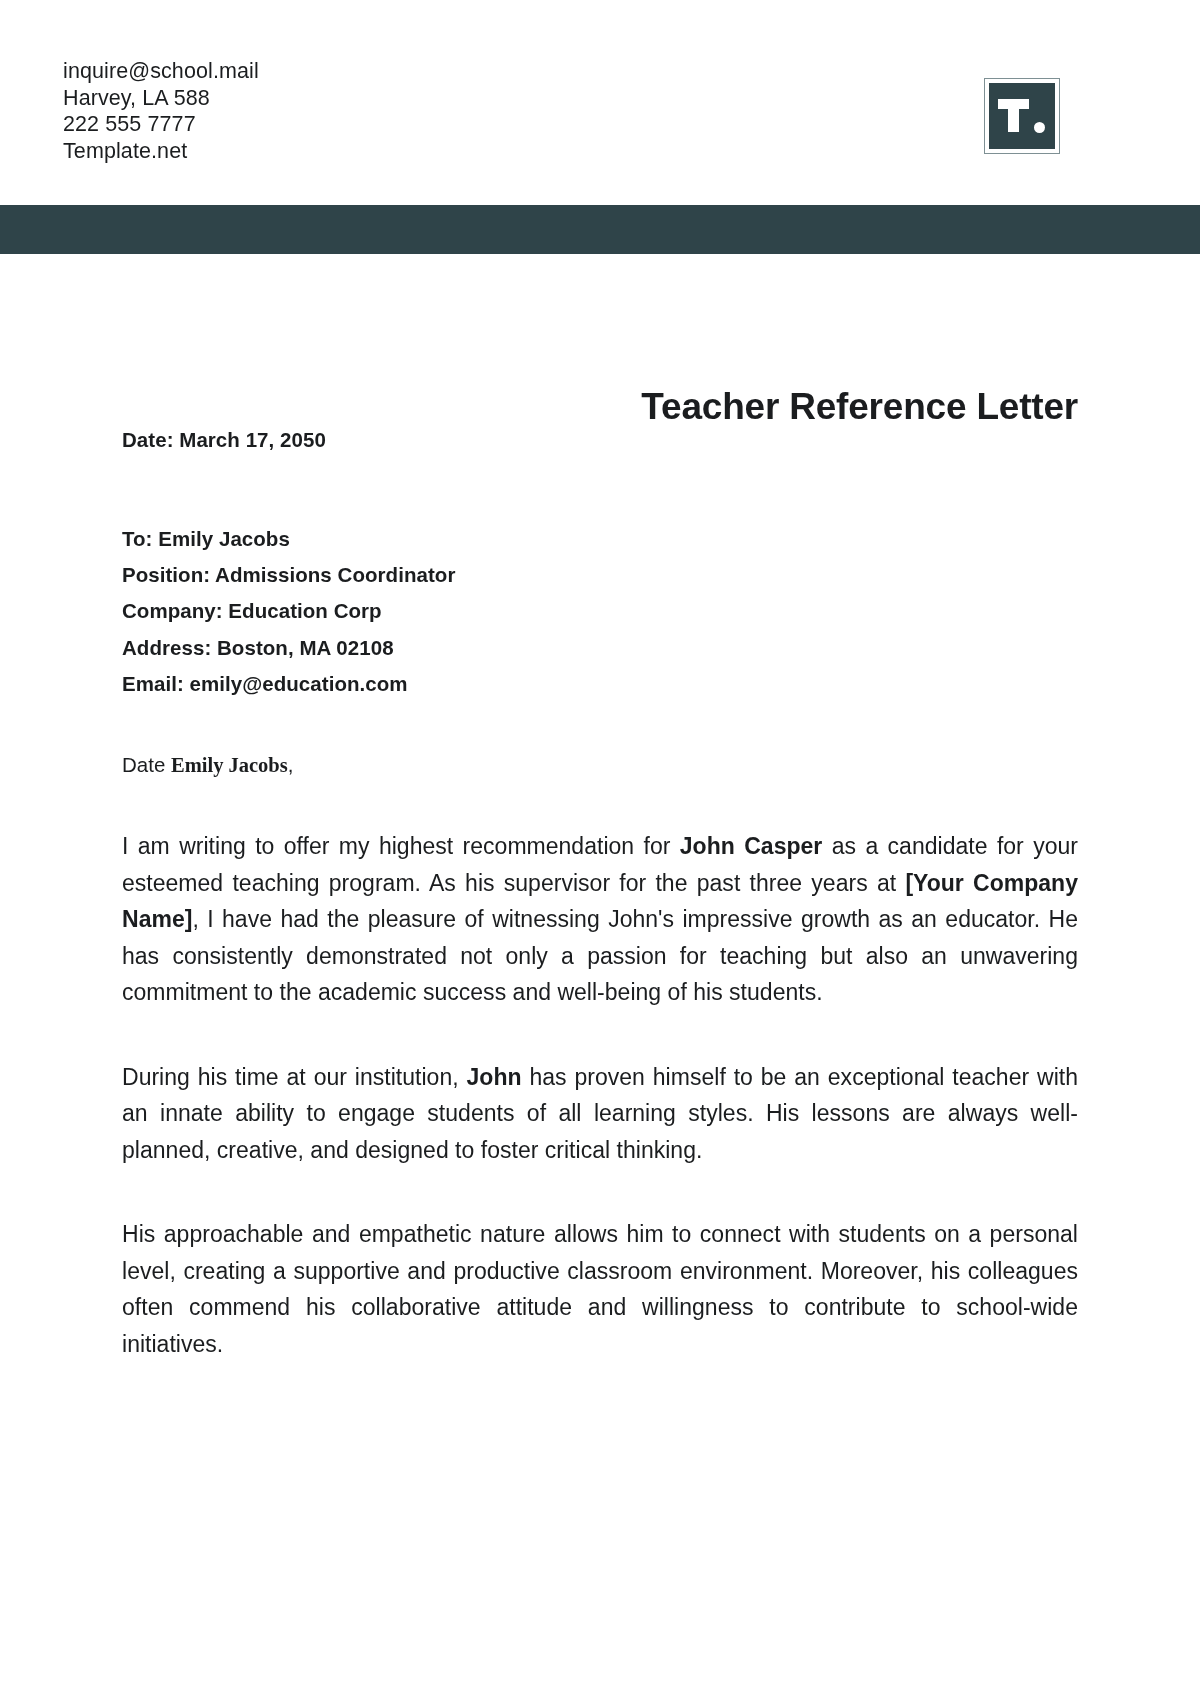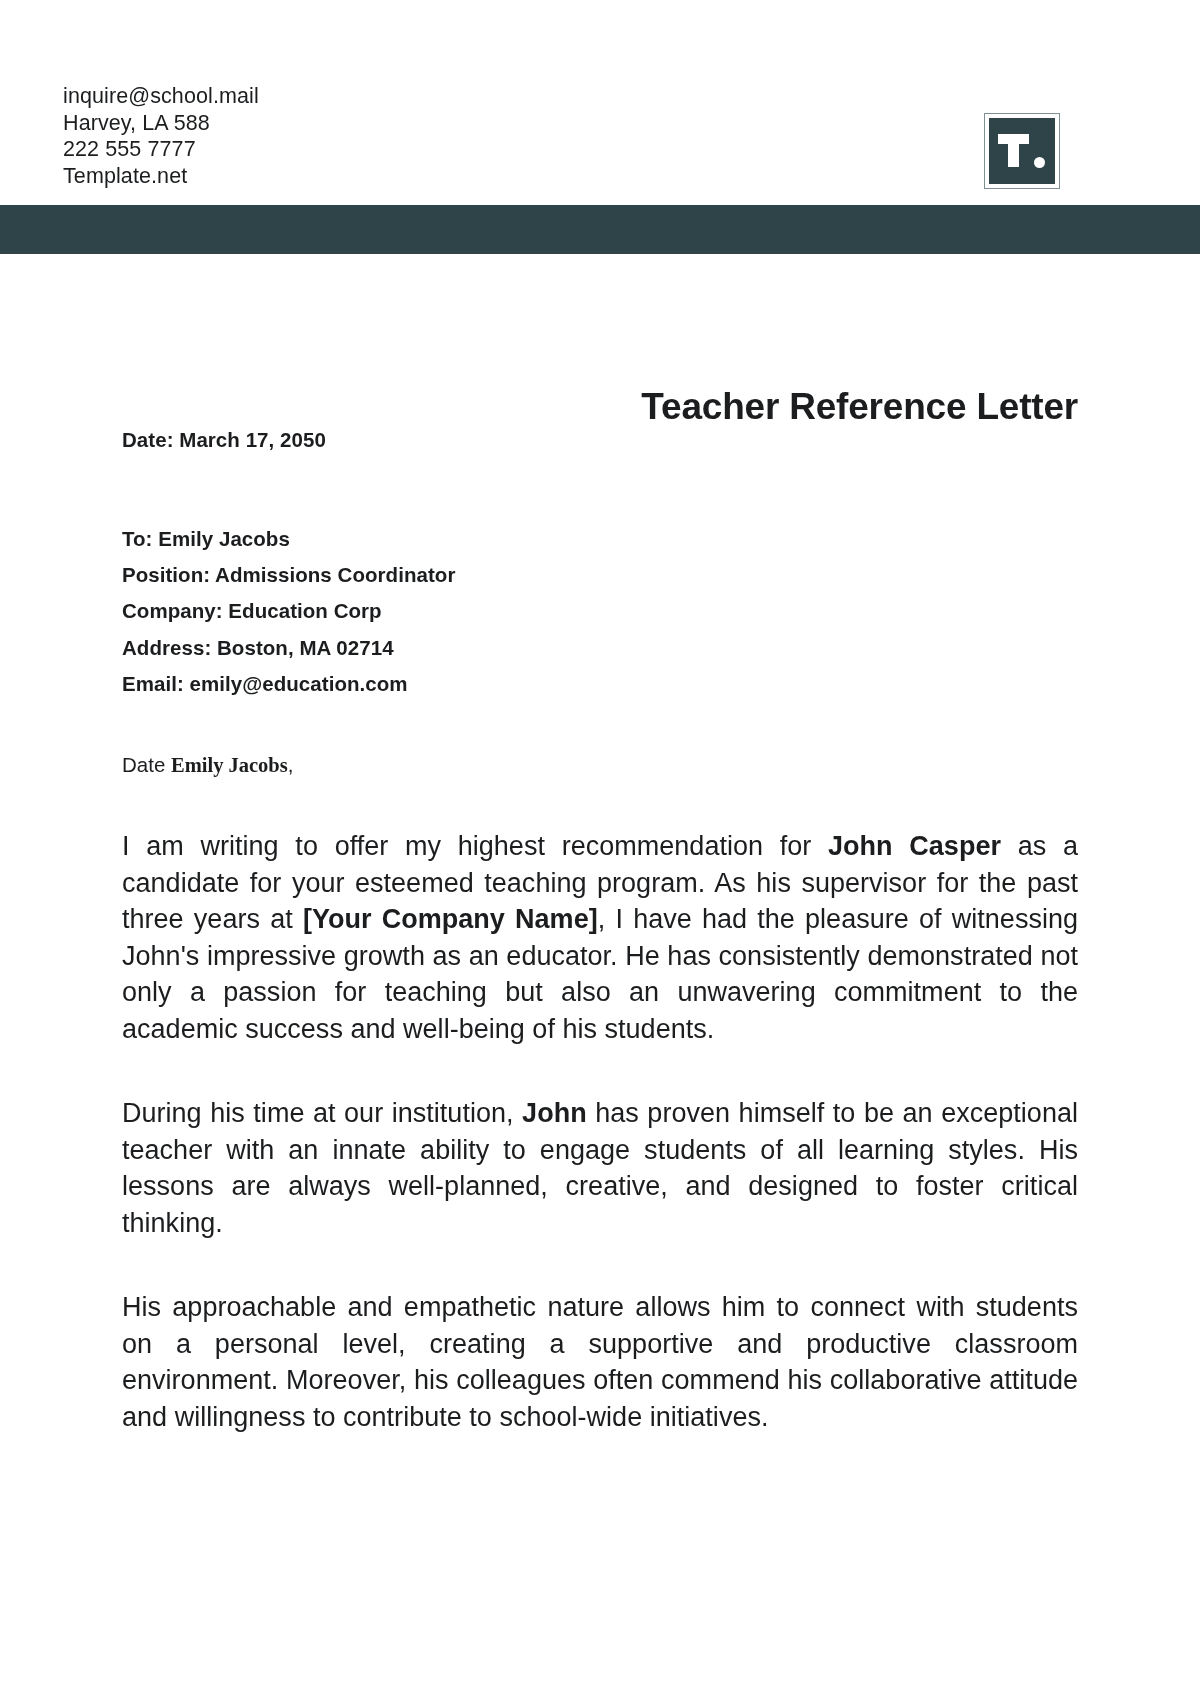--- a/index.html
+++ b/index.html
@@ -17,21 +17,21 @@
     overflow: hidden;
   }
 
   
   .letter-header {
     position: relative;
     height: 205px;
     box-sizing: border-box;
     padding: 58px 60px 16px 63px;
     display: flex;
-    align-items: flex-end;
+    align-items: flex-start;
     justify-content: space-between;
   }
   .contact-block {
     display: flex;
     flex-direction: column;
   }
   .contact-line {
     font-size: 21.5px;
     line-height: 26.5px;
     color: #1b1d1f;
@@ -120,21 +120,21 @@
     letter-spacing: 0.05px;
   }
   .salutation {
     font-size: 20.5px;
     margin-top: 48px;
     line-height: 30px;
   }
   .salutation b { font-weight: bold; font-family: Liberation Serif, serif; }
 
   .para {
-    font-size: 27px;
+    font-size: 23px;
     line-height: 36.5px;
     text-align: justify;
     text-justify: inter-word;
     margin-top: 48px;
     letter-spacing: 0.02px;
   }
   .para b { font-weight: bold; }
 </style>
 </head>
 <body>
@@ -163,21 +163,21 @@
 <div class="letter-body">
 
   <h1 class="doc-title">Teacher Reference Letter</h1>
 
   <div class="date-line">Date: March 17, 2050</div>
 
   <div class="recipient-block">
     <div class="recipient-line">To: Emily Jacobs</div>
     <div class="recipient-line">Position: Admissions Coordinator</div>
     <div class="recipient-line">Company: Education Corp</div>
-    <div class="recipient-line">Address: Boston, MA 02714</div>
+    <div class="recipient-line">Address: Boston, MA 02108</div>
     <div class="recipient-line">Email: emily@education.com</div>
   </div>
 
   <div class="salutation">
     <span>Date </span><b>Emily Jacobs</b><span>,</span>
   </div>
 
   <div id="paragraphs">
       <div class="para"><span>I am writing to offer my highest recommendation for </span><b>John Casper</b><span> as a candidate for your esteemed teaching program. As his supervisor for the past three years at </span><b>[Your Company Name]</b><span>, I have had the pleasure of witnessing John's impressive growth as an educator. He has consistently demonstrated not only a passion for teaching but also an unwavering commitment to the academic success and well-being of his students.</span></div>
       <div class="para"><span>During his time at our institution, </span><b>John</b><span> has proven himself to be an exceptional teacher with an innate ability to engage students of all learning styles. His lessons are always well-planned, creative, and designed to foster critical thinking.</span></div>

